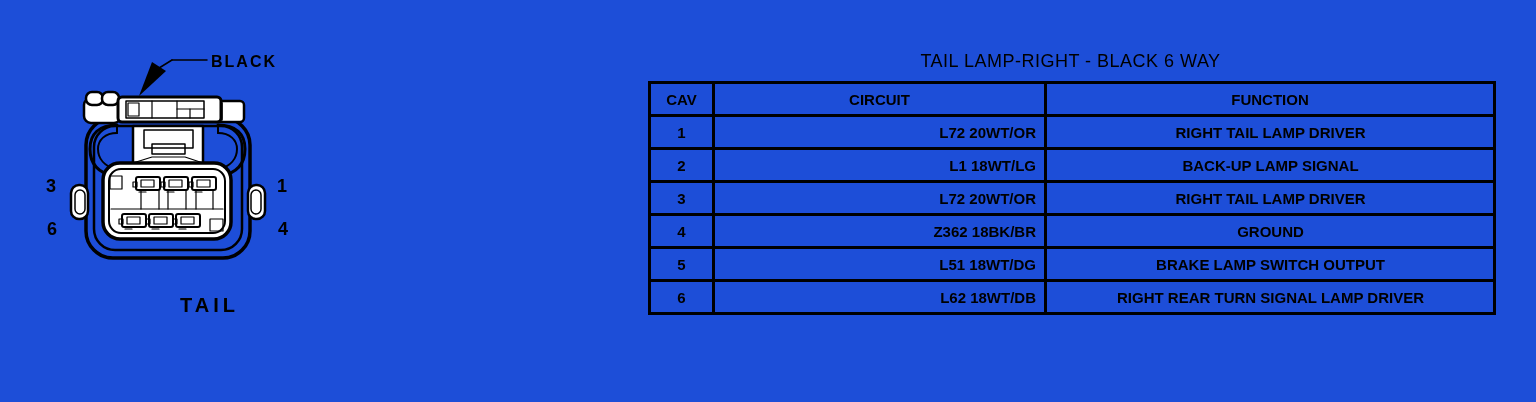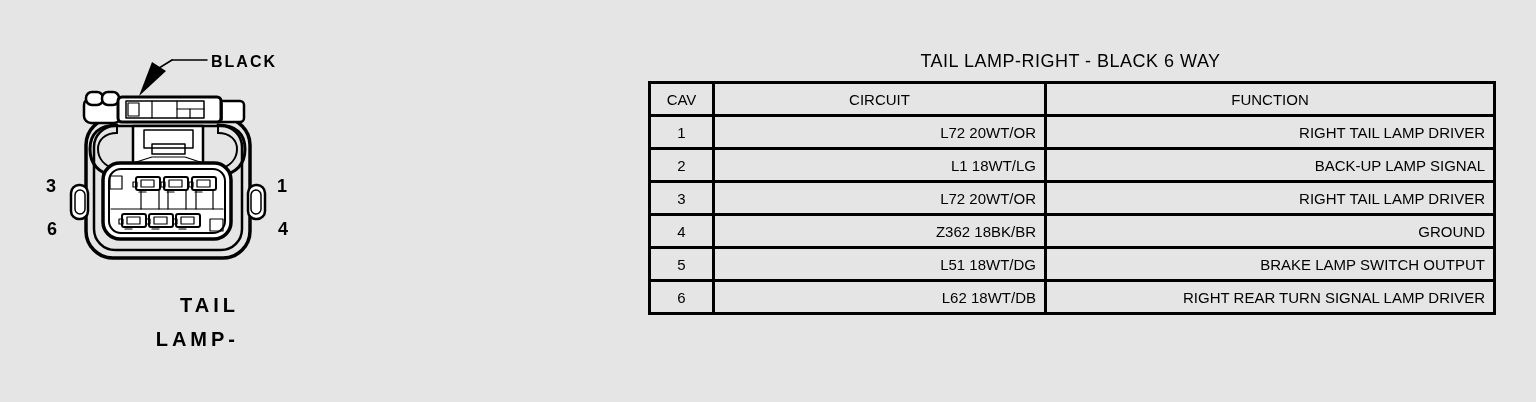--- a/index.html
+++ b/index.html
@@ -2,21 +2,21 @@
 <html><head>
 <meta charset="utf-8">
 <style>
   * { margin: 0; padding: 0; box-sizing: border-box; }
   html, body { background: #ffffff; }
   body { font-family: "Liberation Sans", sans-serif; color: #000; }
   .page {
     position: relative;
     width: 1536px;
     height: 402px;
-    background: #e5e5e5;
+    background: #1d4ed8;
     overflow: hidden;
   }
 
   
   .connector-svg {
     position: absolute;
     left: 0;
     top: 0;
     width: 330px;
     height: 285px;
@@ -51,28 +51,28 @@
     top: 81px;
     width: 845px;
     border-collapse: collapse;
     table-layout: fixed;
     font-size: 15px;
   }
   .pinout-table th, .pinout-table td {
     border: 3px solid #000;
     height: 33px;
     padding: 0 8px;
-    font-weight: normal;
+    font-weight: bold;
     white-space: nowrap;
     overflow: hidden;
   }
   .pinout-table th { text-align: center; }
   .pinout-table td.cav { text-align: center; padding: 0; }
   .pinout-table td.circuit { text-align: right; padding-left: 12px; }
-  .pinout-table td.function { text-align: right; padding-left: 9px; }
+  .pinout-table td.function { text-align: center; padding-left: 9px; }
 </style>
 </head>
 <body>
 
 <div class="page">
 
   <svg class="connector-svg" viewBox="0 0 330 285" fill="none" stroke="#000" stroke-linecap="round" stroke-linejoin="round">
 
     <g>
       <line x1="207" y1="60" x2="172" y2="60" stroke-width="1.5"></line>
@@ -165,21 +165,20 @@
 
     <text x="211" y="67" fill="#000" stroke="none" font-size="16" font-weight="bold" letter-spacing="2">BLACK</text>
     <text x="46" y="192" fill="#000" stroke="none" font-size="18" font-weight="bold">3</text>
     <text x="47" y="235" fill="#000" stroke="none" font-size="18" font-weight="bold">6</text>
     <text x="277" y="192" fill="#000" stroke="none" font-size="18" font-weight="bold">1</text>
     <text x="278" y="235" fill="#000" stroke="none" font-size="18" font-weight="bold">4</text>
   </svg>
 
   <div class="connector-caption">
     <span>TAIL</span>
-    <span>LAMP-</span>
   </div>
 
   <div class="table-title">TAIL LAMP-RIGHT - BLACK 6 WAY</div>
 
   <table class="pinout-table">
     <colgroup>
       <col style="width:64px">
       <col style="width:332px">
       <col style="width:449px">
     </colgroup>

